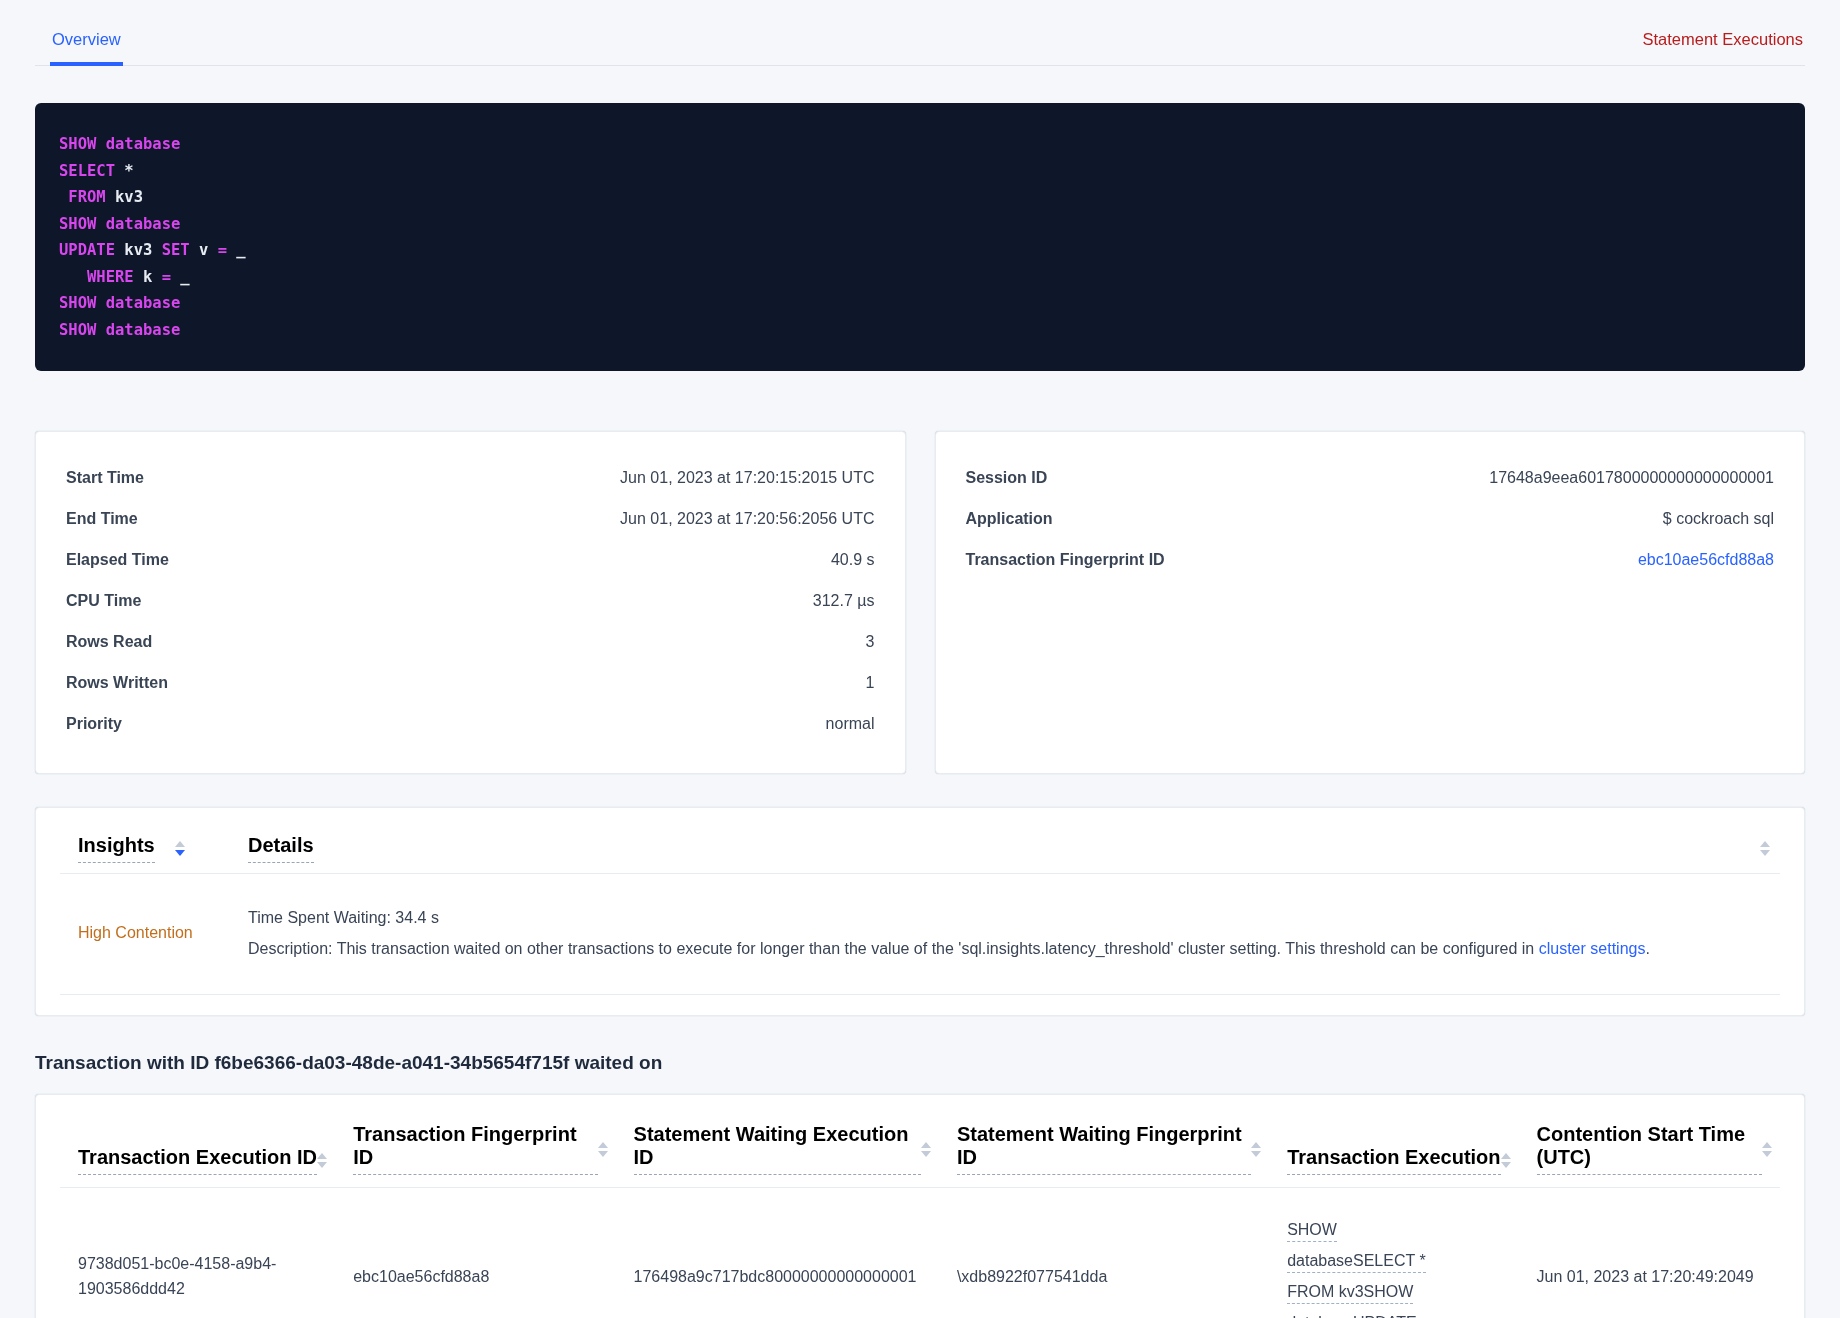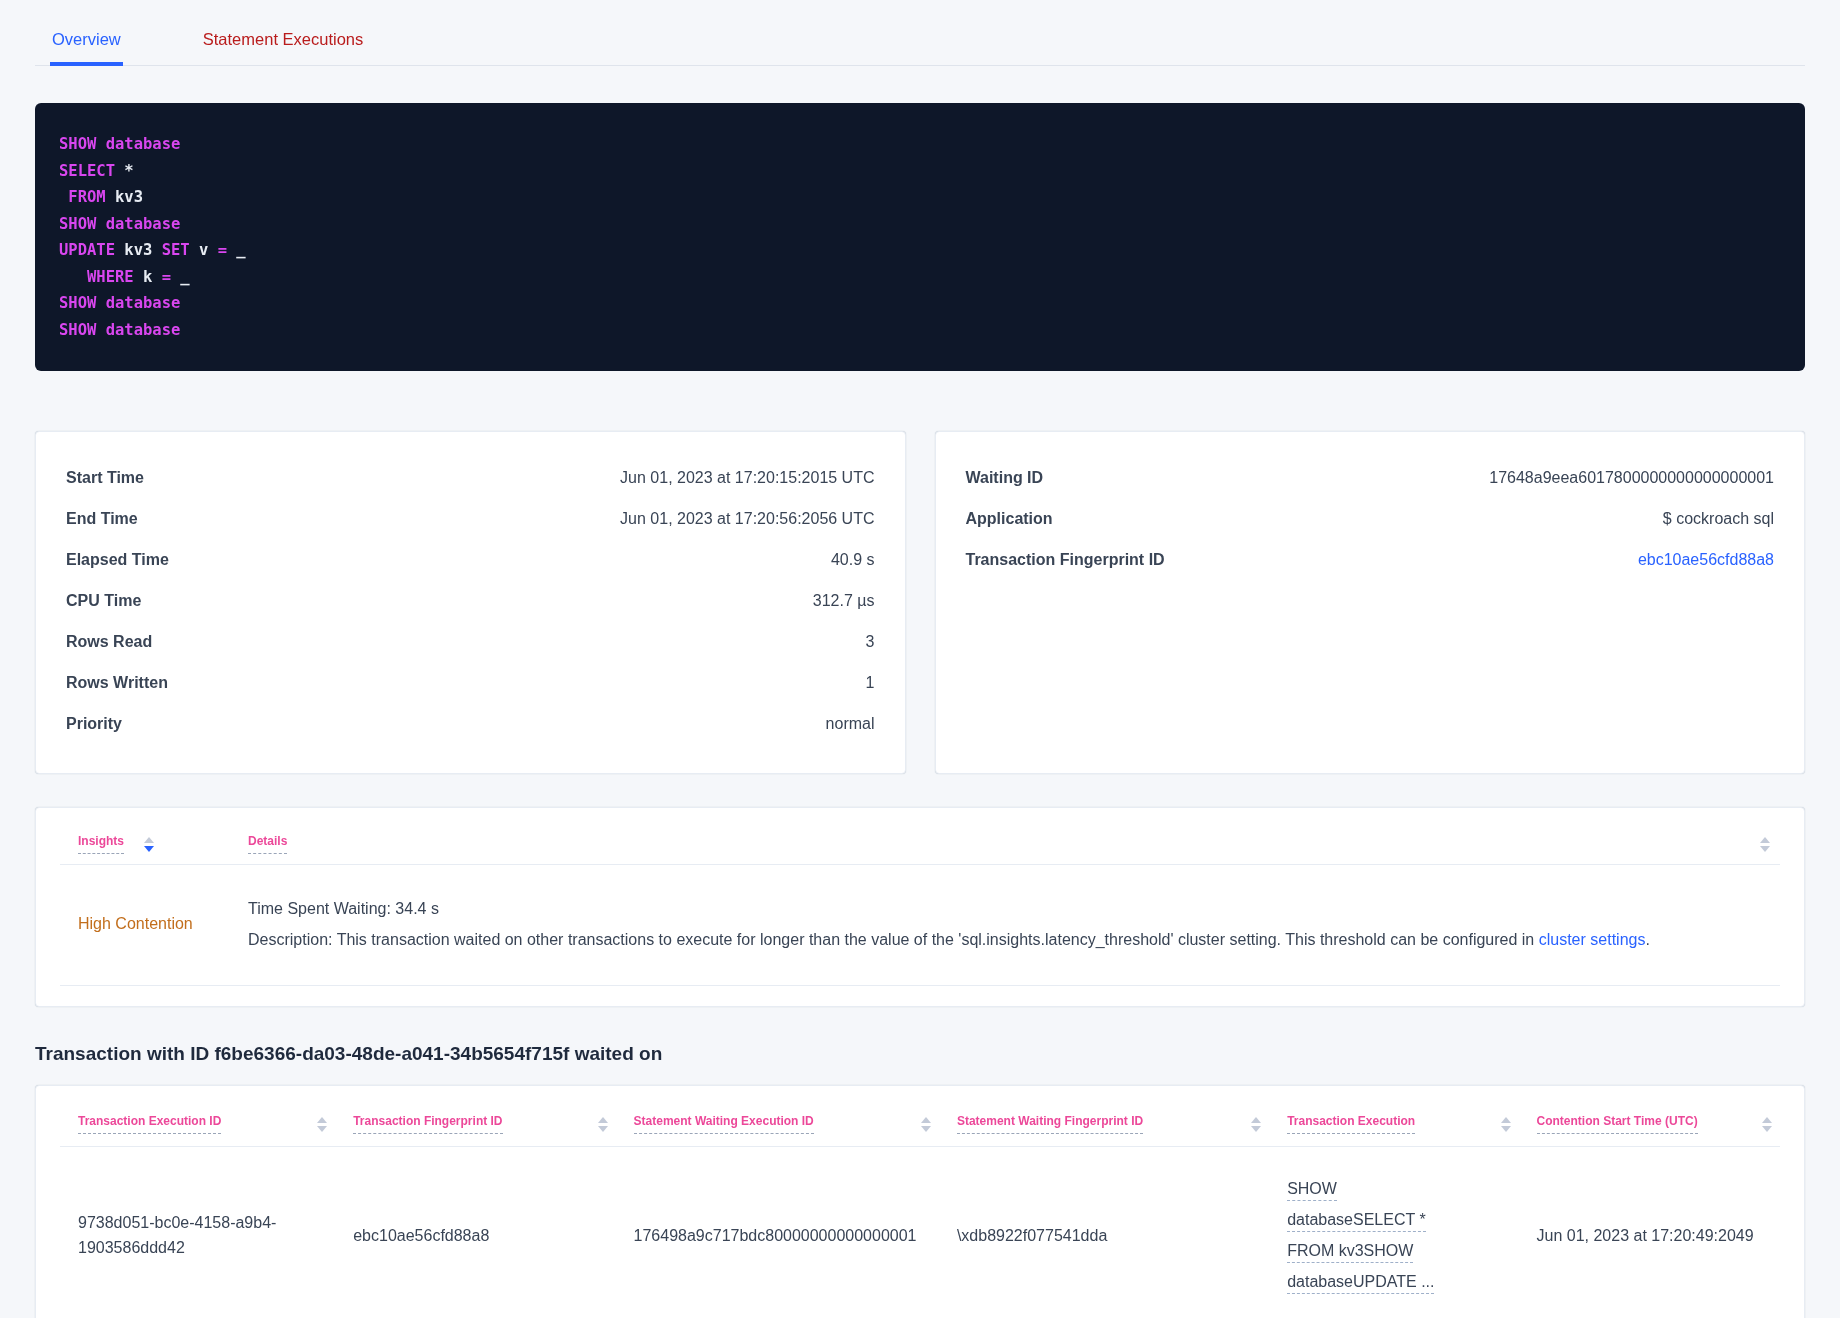--- a/index.html
+++ b/index.html
@@ -14,20 +14,21 @@
 
   .page-title {
     margin:0; padding-top:24px;
     font-size:23px; font-weight:700; color:#1f2a3d; letter-spacing:.2px;
   }
 
   
   .tabs {
     display:flex; gap:78px; margin-top:20px; padding-left:15px;
     border-bottom:1px solid #dfe4ec;
+    justify-content:space-between;
   }
   .tab {
     font-size:16.5px; color:#b91c1c; padding:10px 2px 13px; cursor:pointer;
     border-bottom:4px solid transparent; margin-bottom:-1px;
   }
   .tab.active { color:#2962ff; border-bottom-color:#2962ff; }
 
   
   .code-card {
     margin-top:37px; background:#0e1729; border-radius:6px;
@@ -55,21 +56,21 @@
   .info-value { color:#394455; }
   .link { color:#2962ff; cursor:pointer; text-decoration:none; }
 
   
   .insights-card { margin-top:33px; padding:10px 24px 20px; }
   .insights-header {
     display:grid; grid-template-columns:170px 1fr 30px; align-items:center;
     padding:16px 0 10px 18px; border-bottom:1px solid #e7ecf3;
   }
   .ih-col1 { display:flex; align-items:center; gap:20px; }
-  .th-label { font-size:12px; font-weight:700; color:#ec4899; cursor:pointer; }
+  .th-label { font-size:20px; font-weight:700; color:#000000; cursor:pointer; }
   .dashed { border-bottom:1px dashed #9aa5b8; padding-bottom:5px; display:inline-block; }
   .sort-icon { display:inline-flex; flex-direction:column; align-items:center; cursor:pointer; }
   .tri { display:block; width:0; height:0; border-left:5px solid transparent; border-right:5px solid transparent; }
   .tri-up { border-bottom:6px solid #c3cad8; margin-bottom:3px; }
   .tri-down { border-top:6px solid #c3cad8; }
   .tri-down.blue { border-top-color:#2962ff; }
 
   .insights-row {
     display:grid; grid-template-columns:170px 1fr;
     padding:28px 0 30px 18px; border-bottom:1px solid #e7ecf3;
@@ -154,21 +155,21 @@
           <span class="info-label">Rows Written</span>
           <span class="info-value">1</span>
         </div>
         <div class="info-row">
           <span class="info-label">Priority</span>
           <span class="info-value">normal</span>
         </div>
       </div>
     <div class="card info-card">
         <div class="info-row">
-          <span class="info-label">Waiting ID</span>
+          <span class="info-label">Session ID</span>
           <span class="info-value">17648a9eea6017800000000000000001</span>
         </div>
         <div class="info-row">
           <span class="info-label">Application</span>
           <span class="info-value">$ cockroach sql</span>
         </div>
         <div class="info-row">
           <span class="info-label">Transaction Fingerprint ID</span>
           <span class="info-value link">ebc10ae56cfd88a8</span>
         </div>

